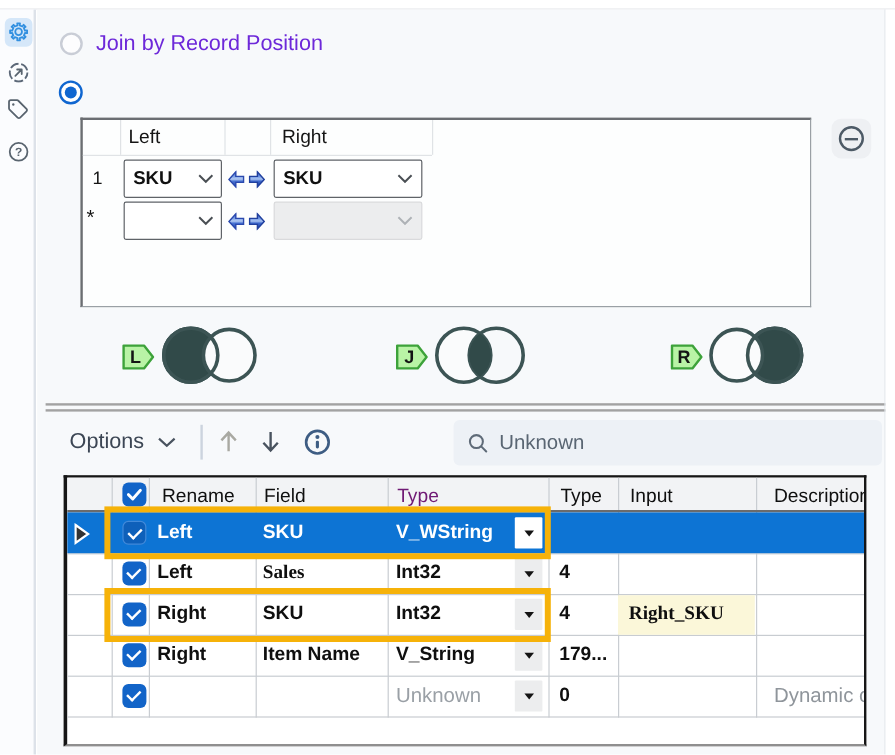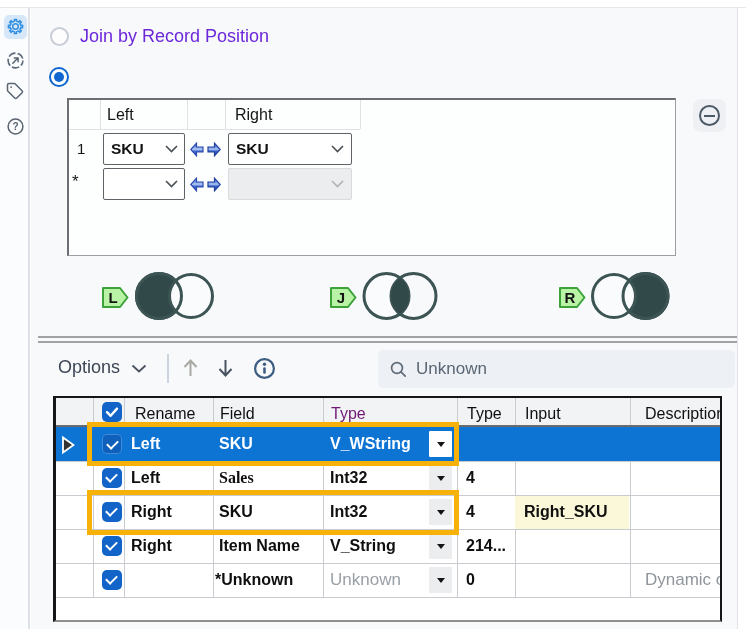--- a/index.html
+++ b/index.html
@@ -216,26 +216,25 @@
       <div class="rt" style="left:274px;top:29px;color:#fff;">V_WString</div>
       <div class="rt" style="left:410px;top:29px;color:#fff;margin-top:32px;">107...</div>
       <div class="rt" style="left:75px;top:63px;">Left</div>
       <div class="rt" style="left:163px;top:63px;font-family:Liberation Serif, serif;">Sales</div>
       <div class="rt" style="left:274px;top:63px;">Int32</div>
       <div class="rt" style="left:410px;top:63px;">4</div>
       <div class="rt" style="left:75px;top:97px;">Right</div>
       <div class="rt" style="left:163px;top:97px;">SKU</div>
       <div class="rt" style="left:274px;top:97px;">Int32</div>
       <div class="rt" style="left:410px;top:97px;">4</div>
-      <div class="rt" style="left:468px;top:97px;">Right_SKU</div>
+      <div class="rt" style="left:468px;top:97px;font-family:Liberation Serif, serif;">Right_SKU</div>
       <div class="rt" style="left:75px;top:131px;">Right</div>
       <div class="rt" style="left:163px;top:131px;">Item Name</div>
       <div class="rt" style="left:274px;top:131px;">V_String</div>
-      <div class="rt" style="left:410px;top:131px;">214...</div>
-      <div class="rt" style="left:159px;top:165px;">*Unknown</div>
+      <div class="rt" style="left:410px;top:131px;">179...</div>
       <div class="rt" style="left:274px;top:165px;color:#9aa0a6;font-weight:normal;font-size:17px;">Unknown</div>
       <div class="rt" style="left:410px;top:165px;">0</div>
       <div class="rt" style="left:589px;top:165px;color:#8f959b;font-weight:normal;font-size:17px;white-space:nowrap;">Dynamic or Unknown</div>
 
       <div class="dd" style="left:373px;top:33px;background:#ffffff;"></div>
       <div class="dd" style="left:373px;top:67px;"></div>
       <div class="dd" style="left:373px;top:101px;"></div>
       <div class="dd" style="left:373px;top:135px;"></div>
       <div class="dd" style="left:373px;top:169px;"></div>
     </div>

